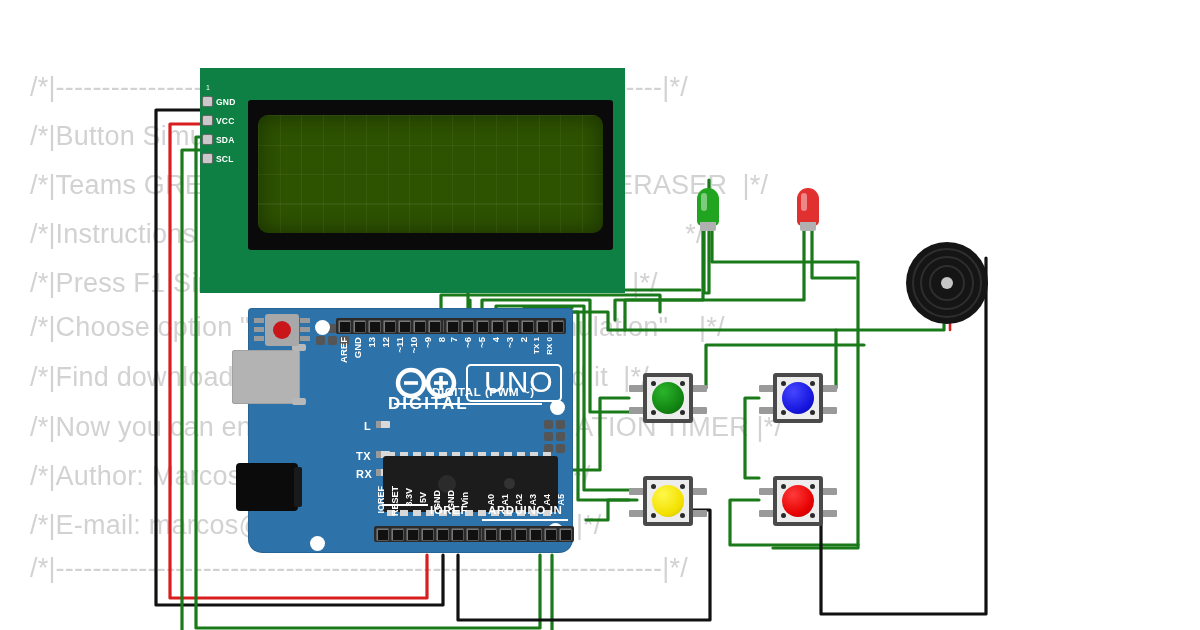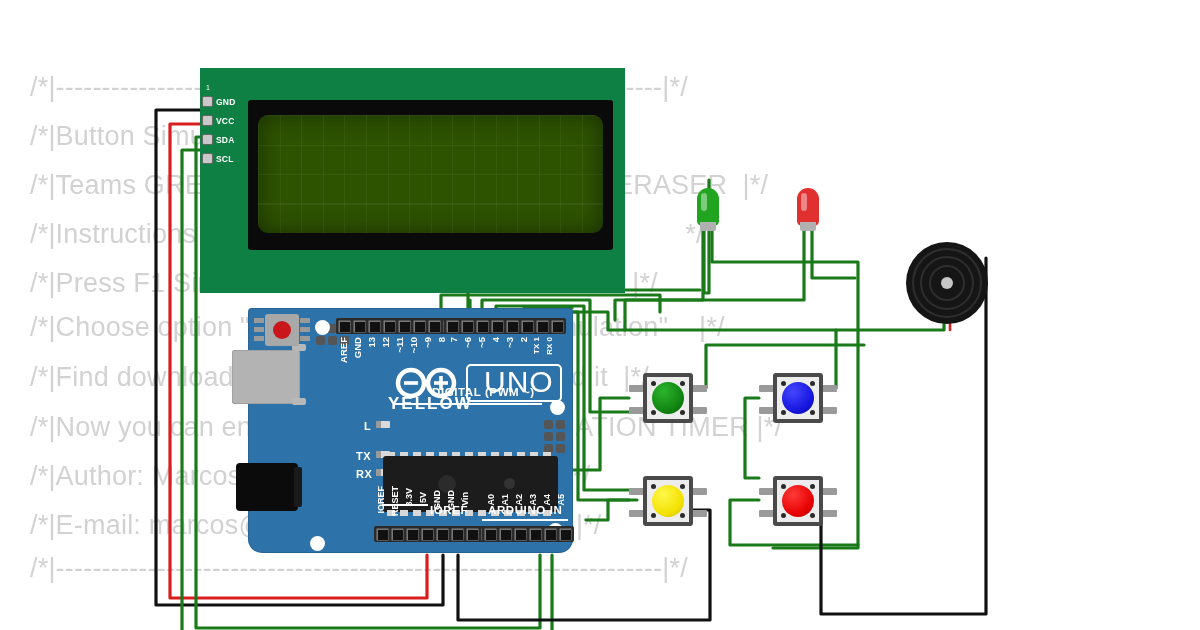--- a/index.html
+++ b/index.html
@@ -254,21 +254,21 @@
     <svg class="uno-logo" viewBox="0 0 64 34">
       <g fill="none" stroke="#ffffff" stroke-width="4.5">
         <circle cx="17" cy="17" r="13"></circle>
           <circle cx="47" cy="17" r="13"></circle>
       </g>
       <rect x="10" y="15.2" width="14" height="3.6" fill="#fff"></rect>
       <rect x="40" y="15.2" width="14" height="3.6" fill="#fff"></rect>
       <rect x="45.2" y="10" width="3.6" height="14" fill="#fff"></rect>
     </svg>
     <div class="uno-word">UNO</div>
-    <div class="arduino-word">YELLOW</div>
+    <div class="arduino-word">DIGITAL</div>
 
     <div class="mcu-pins-t"></div>
     <div class="mcu"></div>
     <div class="mcu-notch"></div>
     <div class="mcu-dot"></div>
     <div class="mcu-pins-b"></div>
 
     <div class="hdr hdr-p">
       <span class="h"></span>
         <span class="h"></span>

